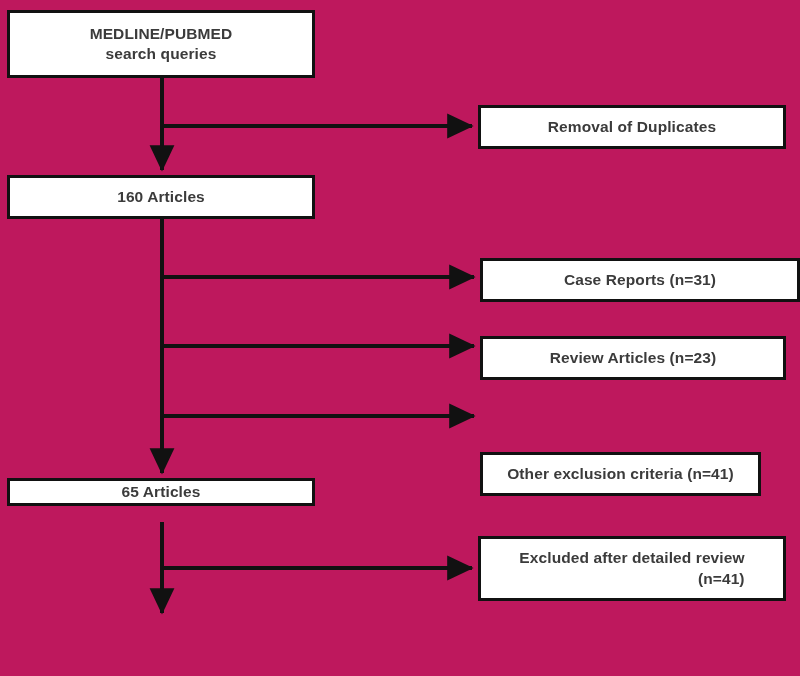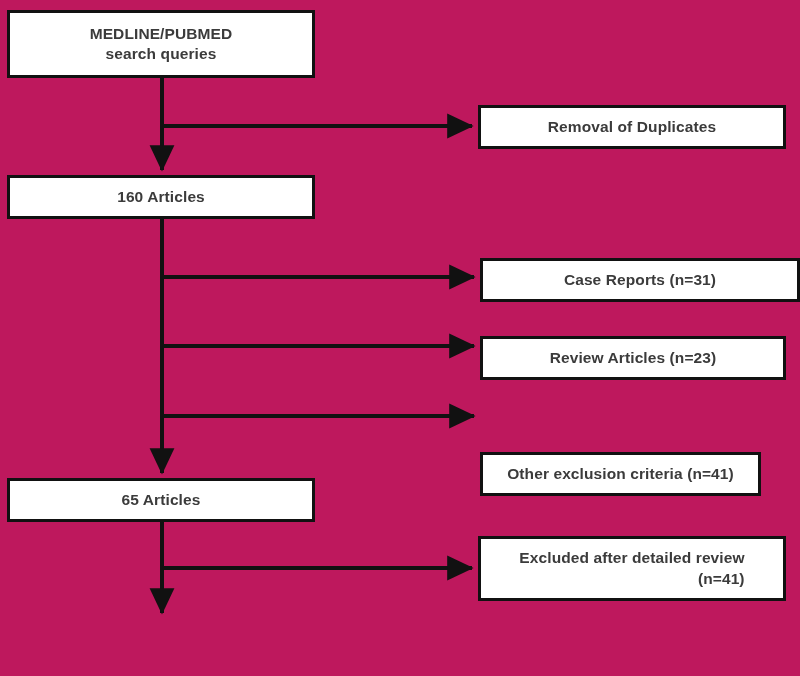--- a/index.html
+++ b/index.html
@@ -110,21 +110,21 @@
   </div>
 
   <div class="node node-side" style="left:480px; top:336px; width:306px; height:44px;">
     <span class="node-label">Review Articles (n=23)</span>
   </div>
 
   <div class="node node-side" style="left:480px; top:410px; width:281px; height:44px;margin-top:42px;">
     <span class="node-label">Other exclusion criteria (n=41)</span>
   </div>
 
-  <div class="node node-main" style="left:7px; top:478px; width:308px; height:44px;">
+  <div class="node node-main" style="left:7px; top:478px; width:308px; height:28px;">
     <span class="node-label">65 Articles</span>
   </div>
 
   <div class="node node-side" style="left:478px; top:536px; width:308px; height:65px;text-align:right;">
     <span class="node-label">Excluded after detailed review
 (n=41)</span>
   </div>
 
 
 </div>

